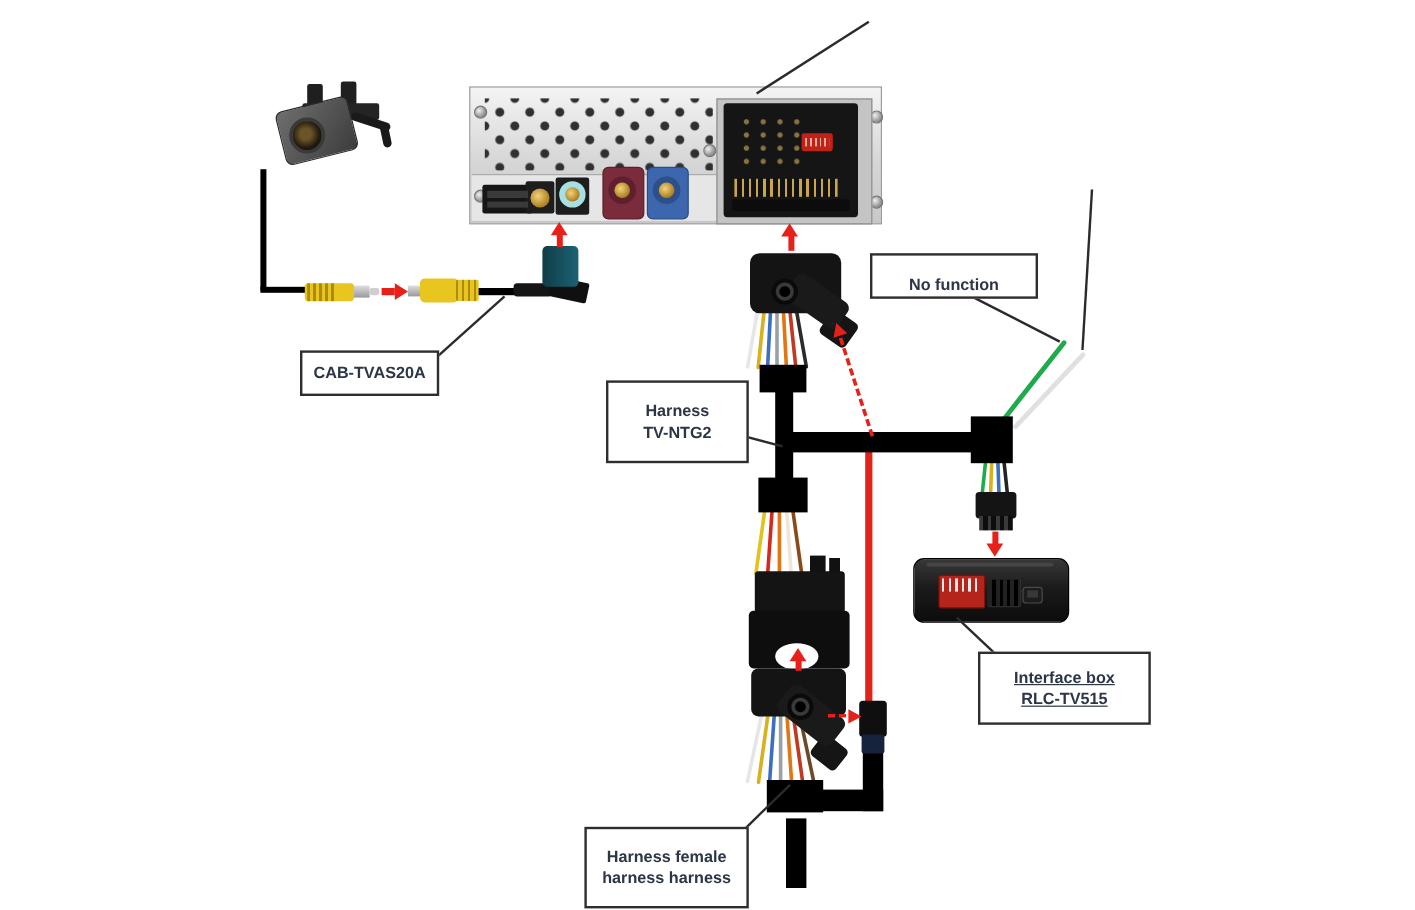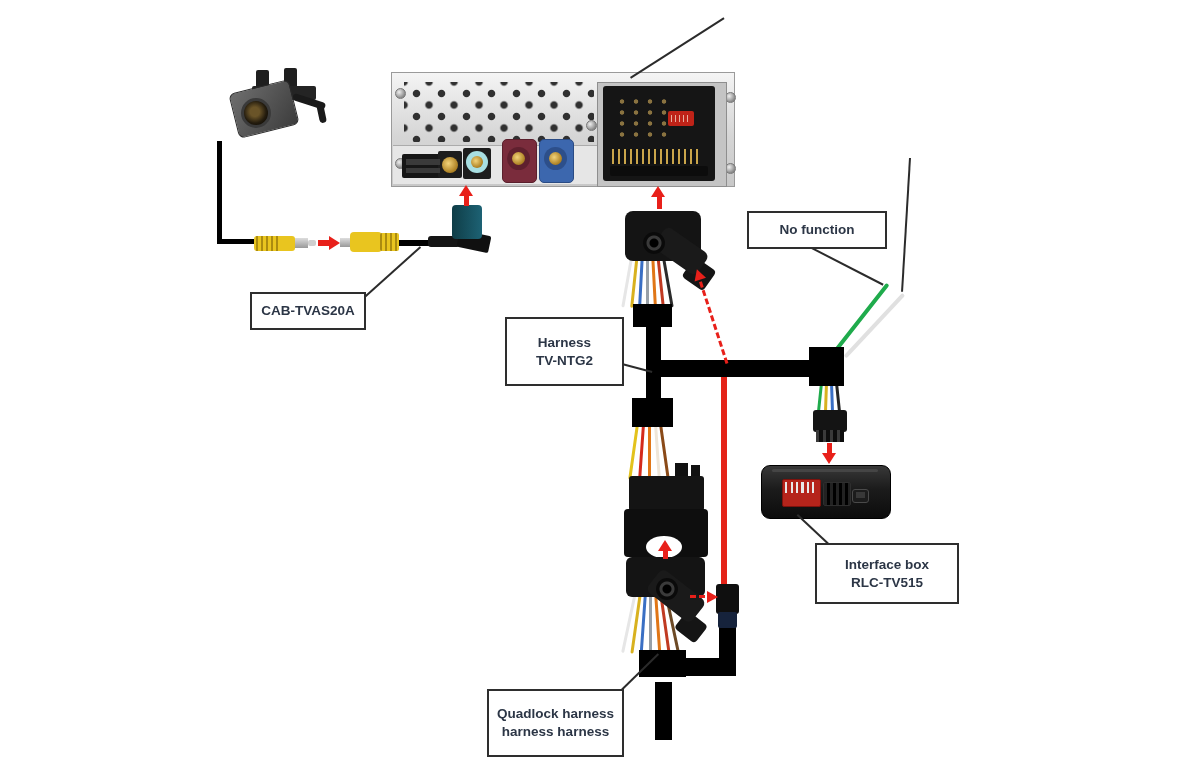--- a/index.html
+++ b/index.html
@@ -211,32 +211,32 @@
   <div class="blackbar" style="left:655px;top:682px;width:17px;height:58px;"></div>
 
   <div class="leader" style="left:630px;top:77px;width:111px;transform:rotate(-32.6deg);"></div>
   <div class="leader" style="left:361px;top:299px;width:79px;transform:rotate(-41.9deg);"></div>
   <div class="leader" style="left:577px;top:351px;width:78px;transform:rotate(14.9deg);"></div>
   <div class="leader" style="left:808px;top:245px;width:85px;transform:rotate(27.2deg);"></div>
   <div class="leader" style="left:911px;top:158px;width:134px;transform:rotate(93.4deg);"></div>
   <div class="leader" style="left:798px;top:514px;width:45px;transform:rotate(43.2deg);"></div>
   <div class="leader" style="left:619px;top:691px;width:54px;transform:rotate(-44.3deg);"></div>
 
-  <div class="lbox" style="left:747px;top:211px;width:136px;height:34px;">
+  <div class="lbox" style="left:725px;top:211px;width:136px;height:34px;justify-content:flex-end;">
     <span>No function</span>
   </div>
   <div class="lbox" style="left:250px;top:292px;width:112px;height:34px;text-align:right;">
     <span>CAB-TVAS20A</span>
   </div>
   <div class="lbox" style="left:462px;top:317px;width:115px;height:65px;margin-left:43px;">
     <span>Harness</span>
     <span>TV-NTG2</span>
   </div>
-  <div class="lbox" style="left:815px;top:543px;width:140px;height:57px;">
+  <div class="lbox" style="left:815px;top:543px;width:140px;height:57px;text-decoration:underline;">
     <span>Interface box</span>
     <span>RLC-TV515</span>
   </div>
   <div class="lbox" style="left:487px;top:689px;width:133px;height:64px;">
-    <span>Quadlock harness</span>
+    <span>Harness female</span>
     <span>harness harness</span>
   </div>
 
 </div>
 
 </body></html>

